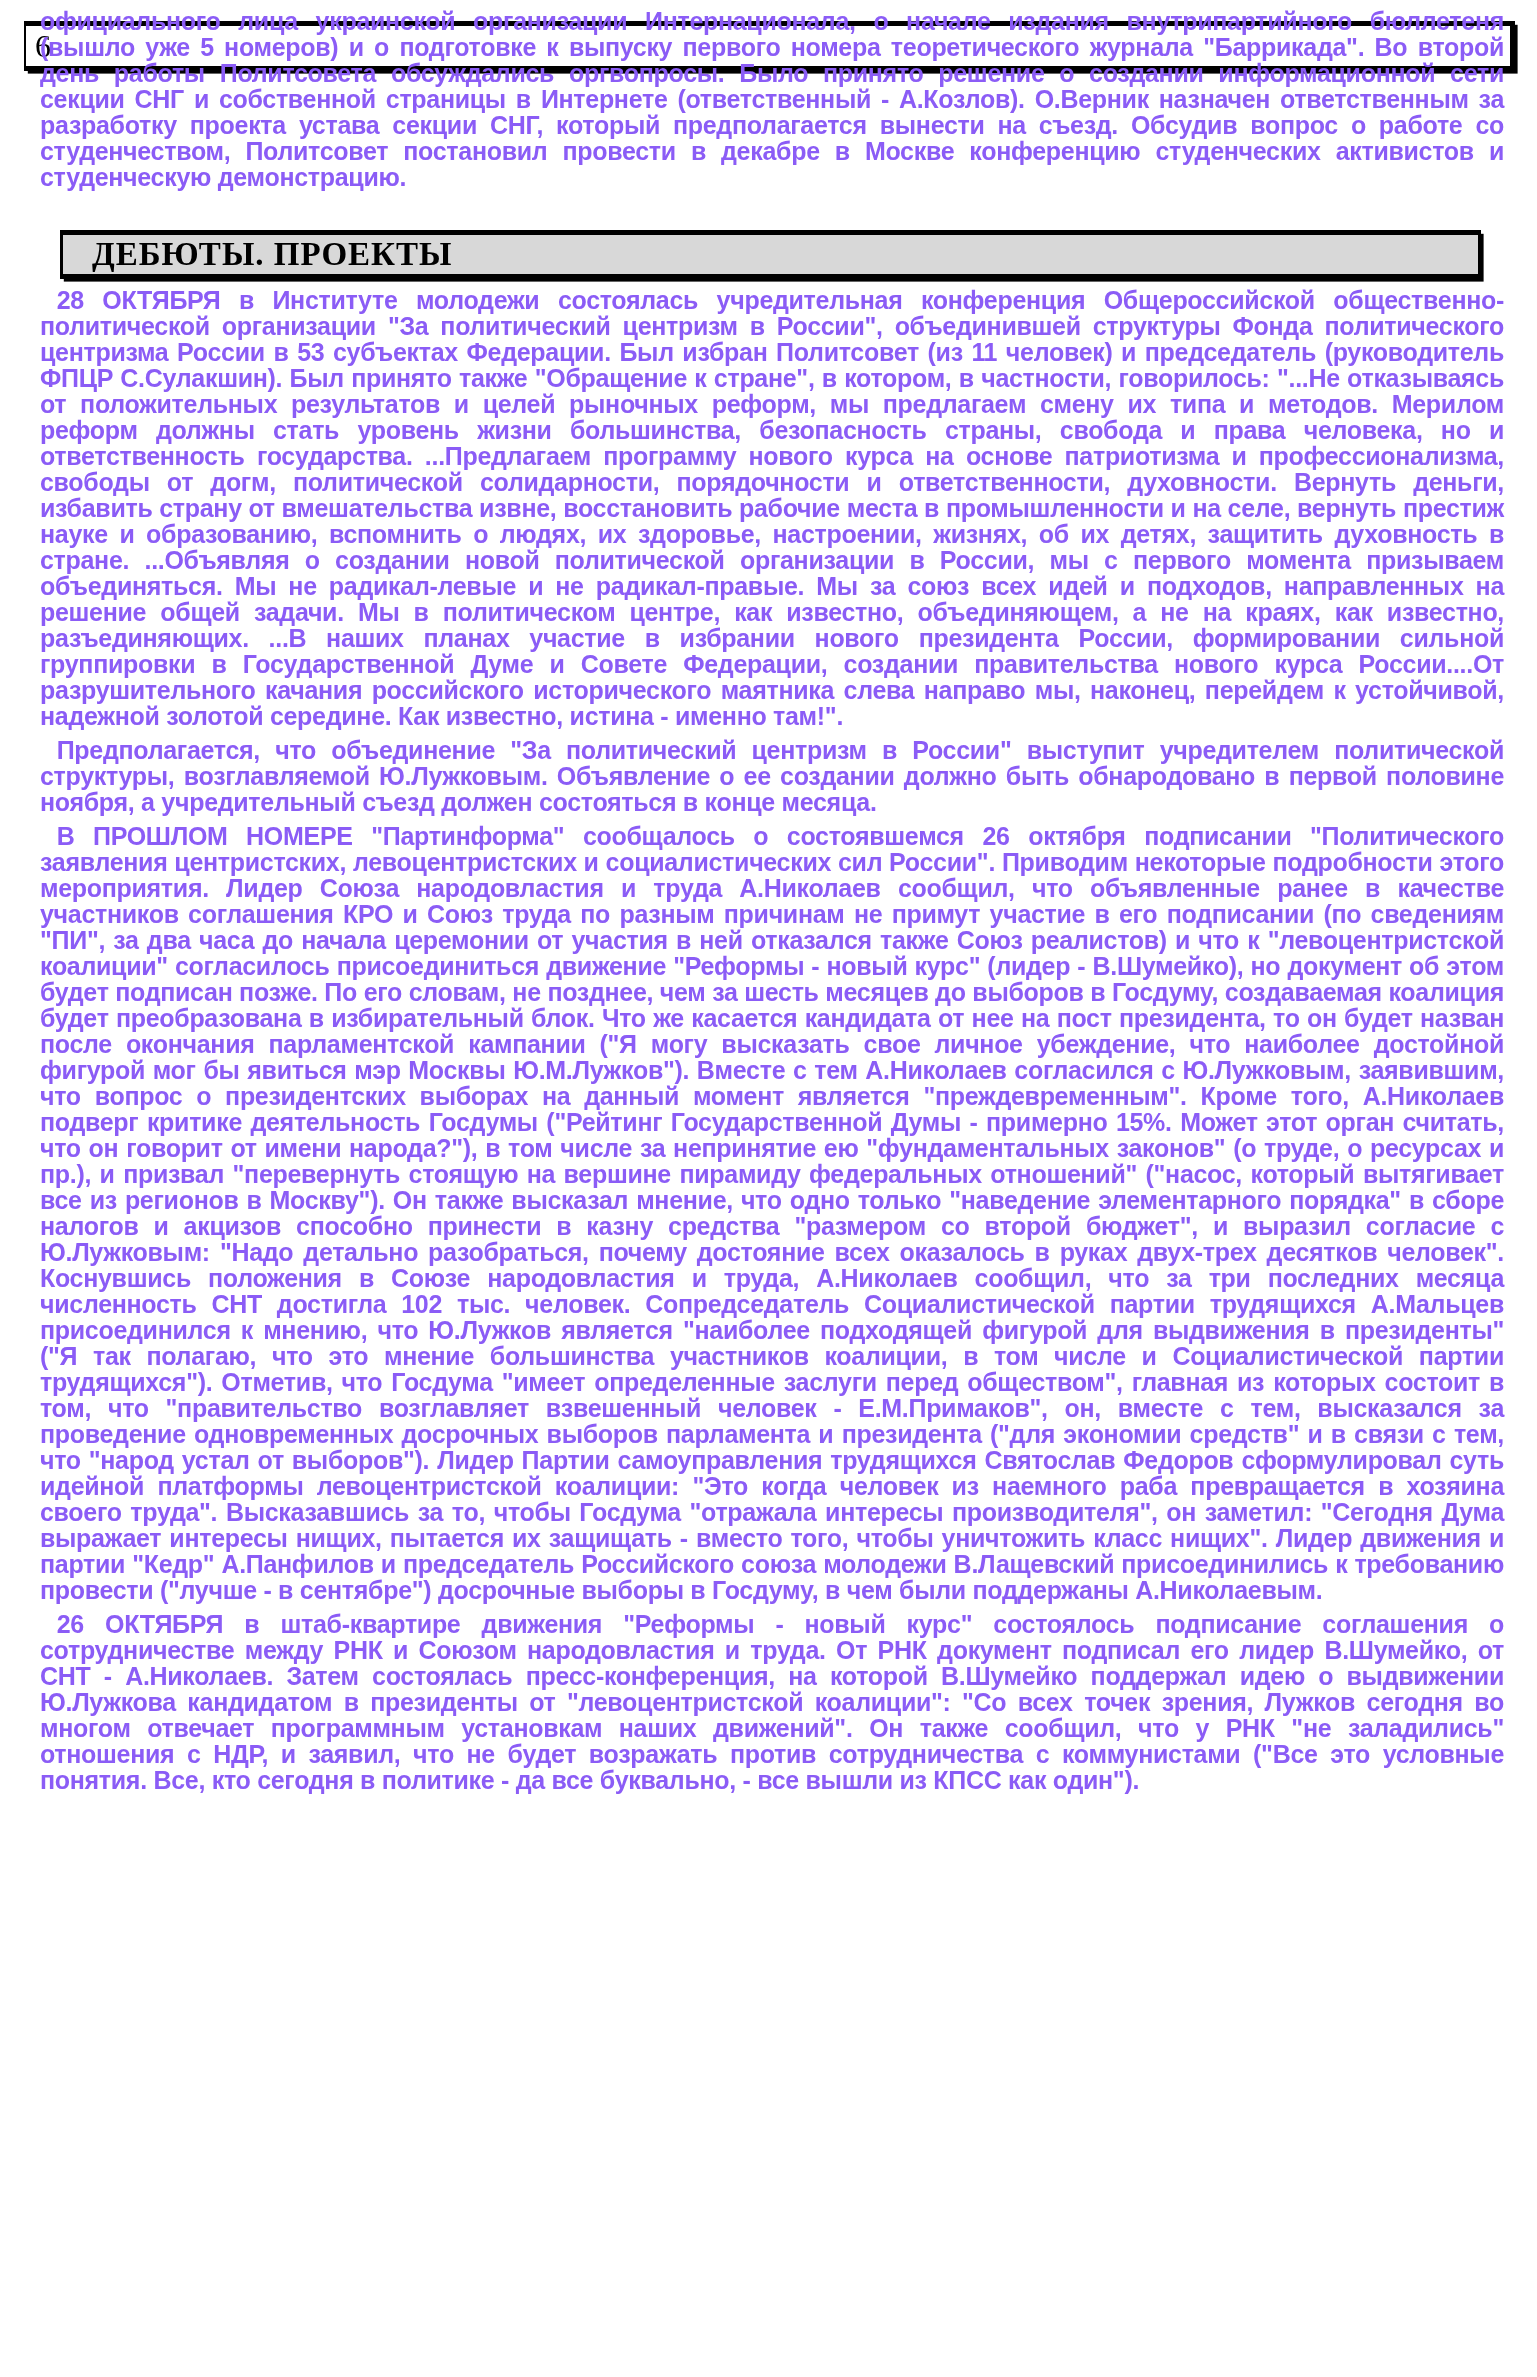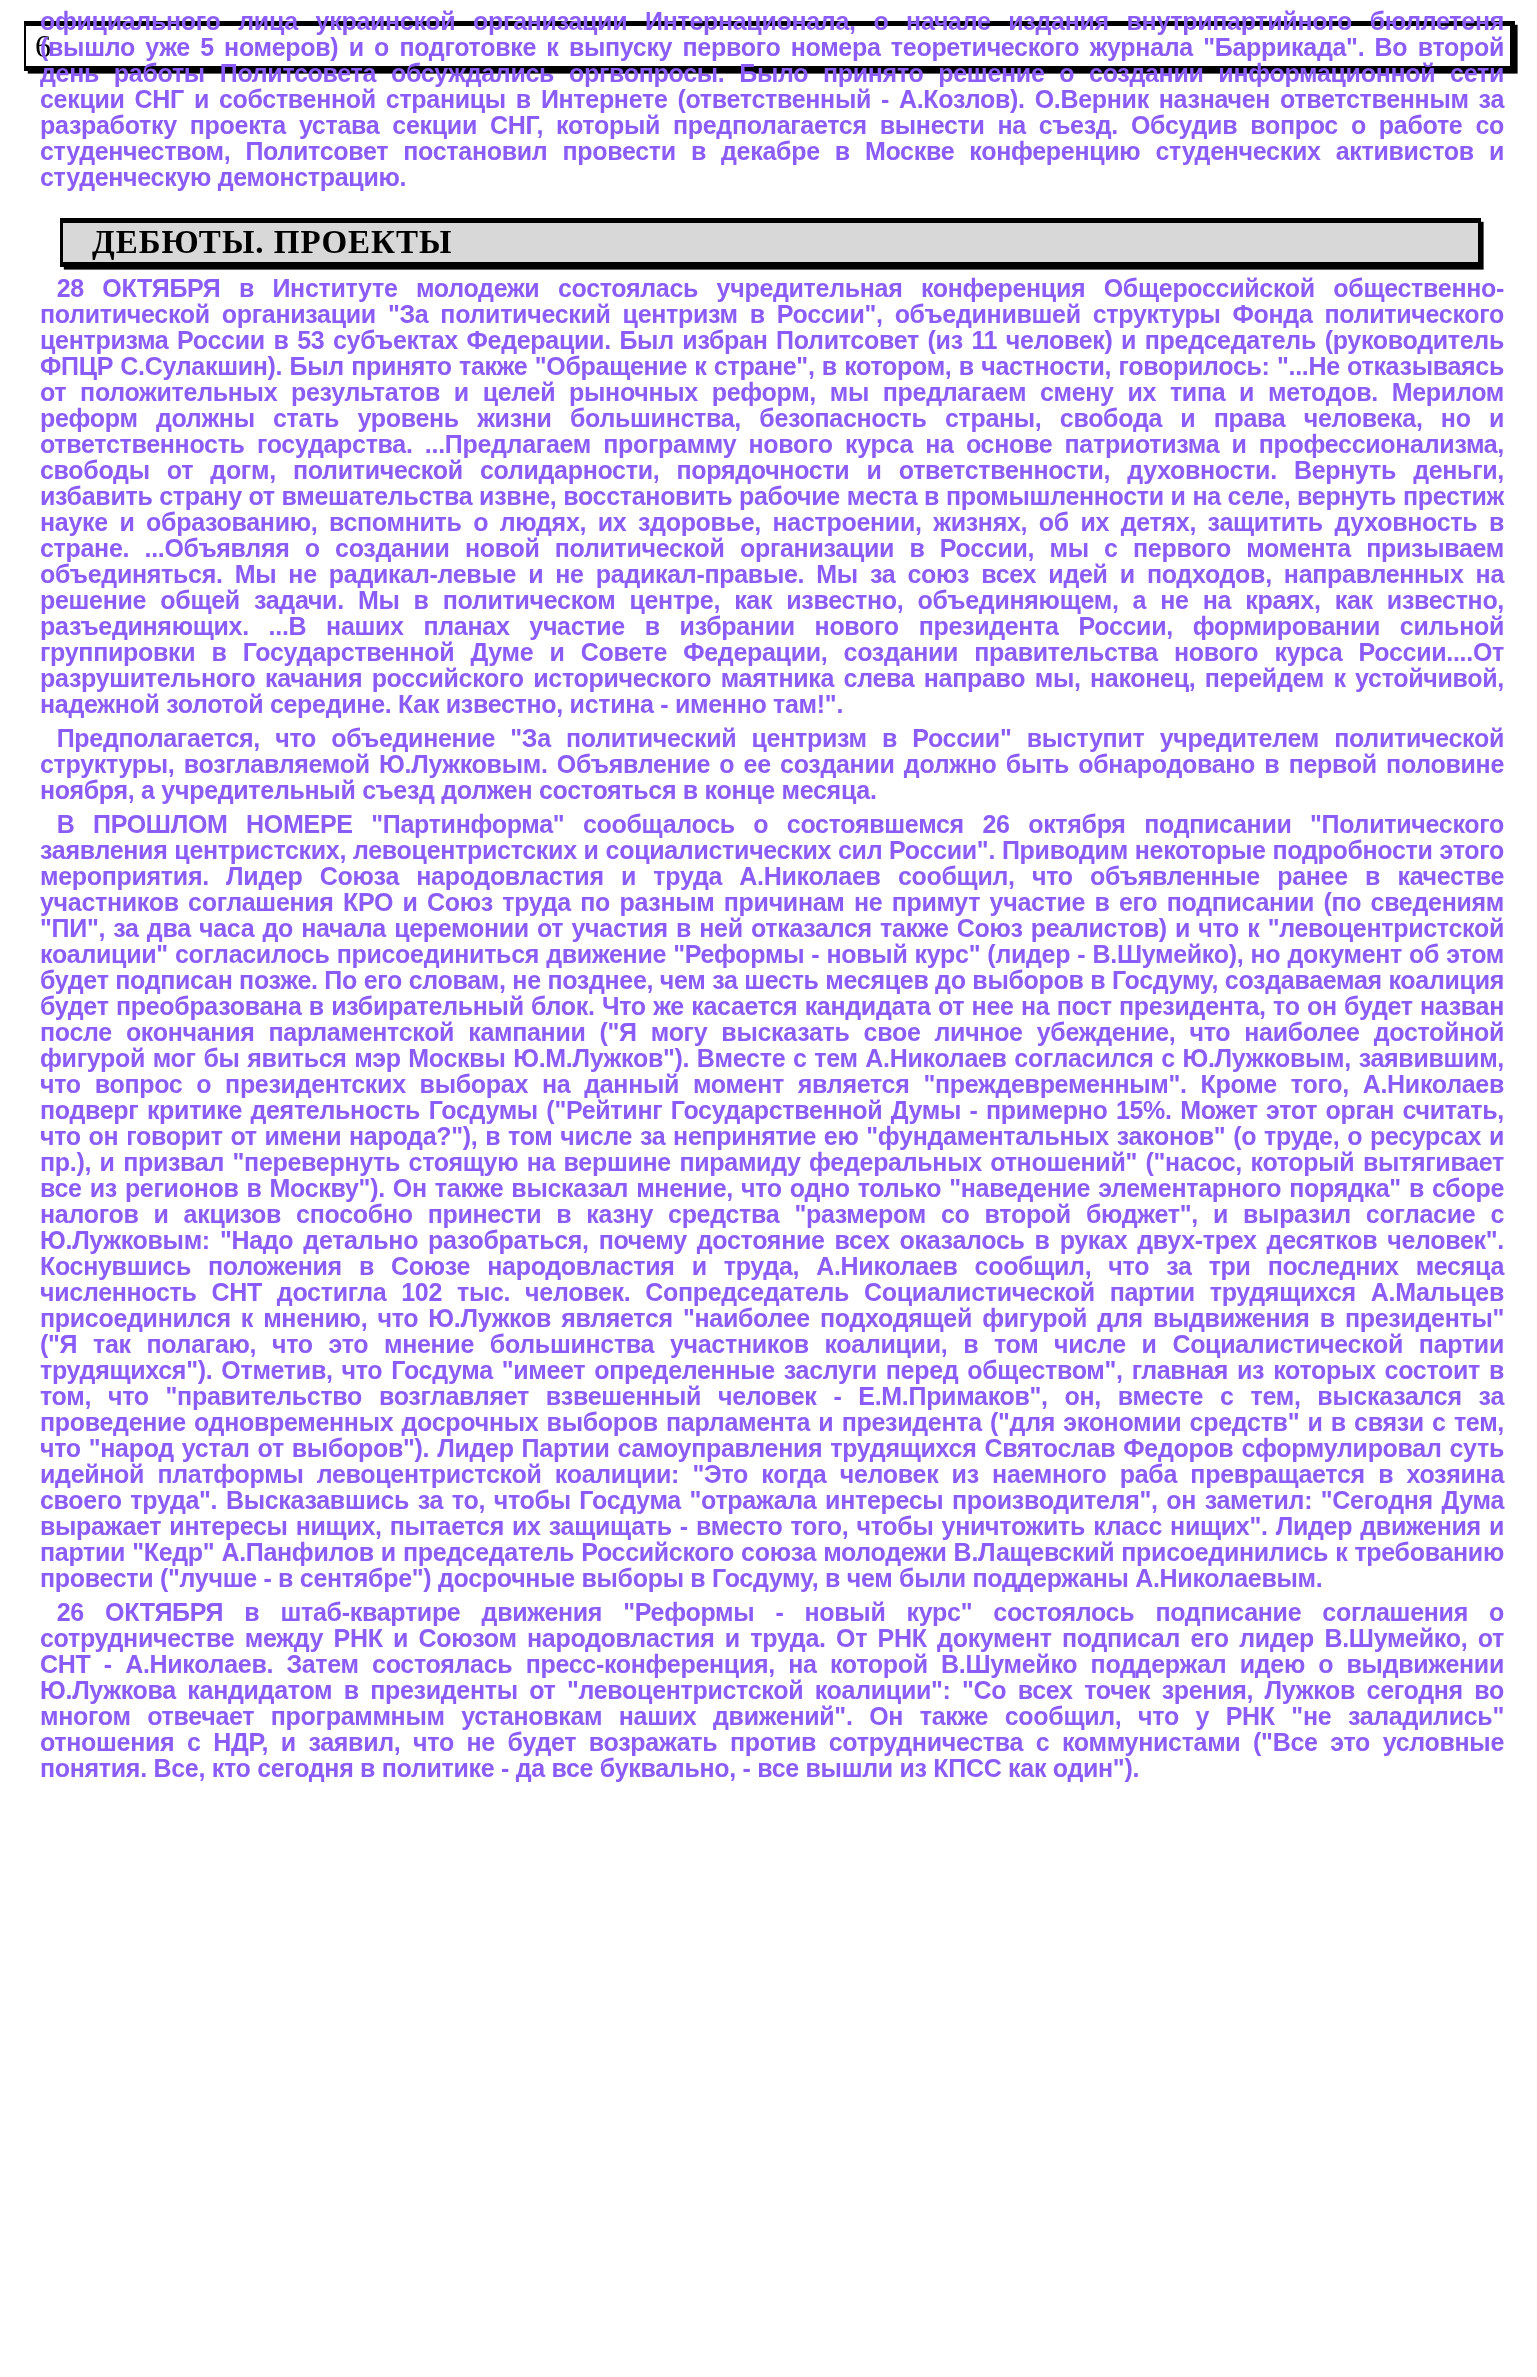--- a/index.html
+++ b/index.html
@@ -69,21 +69,21 @@
     width: 1421px;
     height: 49px;
     background: #d8d8d8;
     border: solid #000;
     border-width: 5.1px 3.2px 5.8px 3.2px;
     box-shadow: 3.2px 3.2px 0 -0.6px #000;
     display: flex;
     align-items: center;
     padding-left: 29.5px;
   }
-  .sec1 { margin-top: 28px; }
+  .sec1 { margin-top: 40px; }
   .sec2 { margin-top: 41px; }
   .section-title {
     font-family: "Liberation Serif", serif;
     font-weight: 700;
     font-size: 33px;
     letter-spacing: 1px;
     line-height: 1;
     white-space: nowrap;
   }
 </style>

